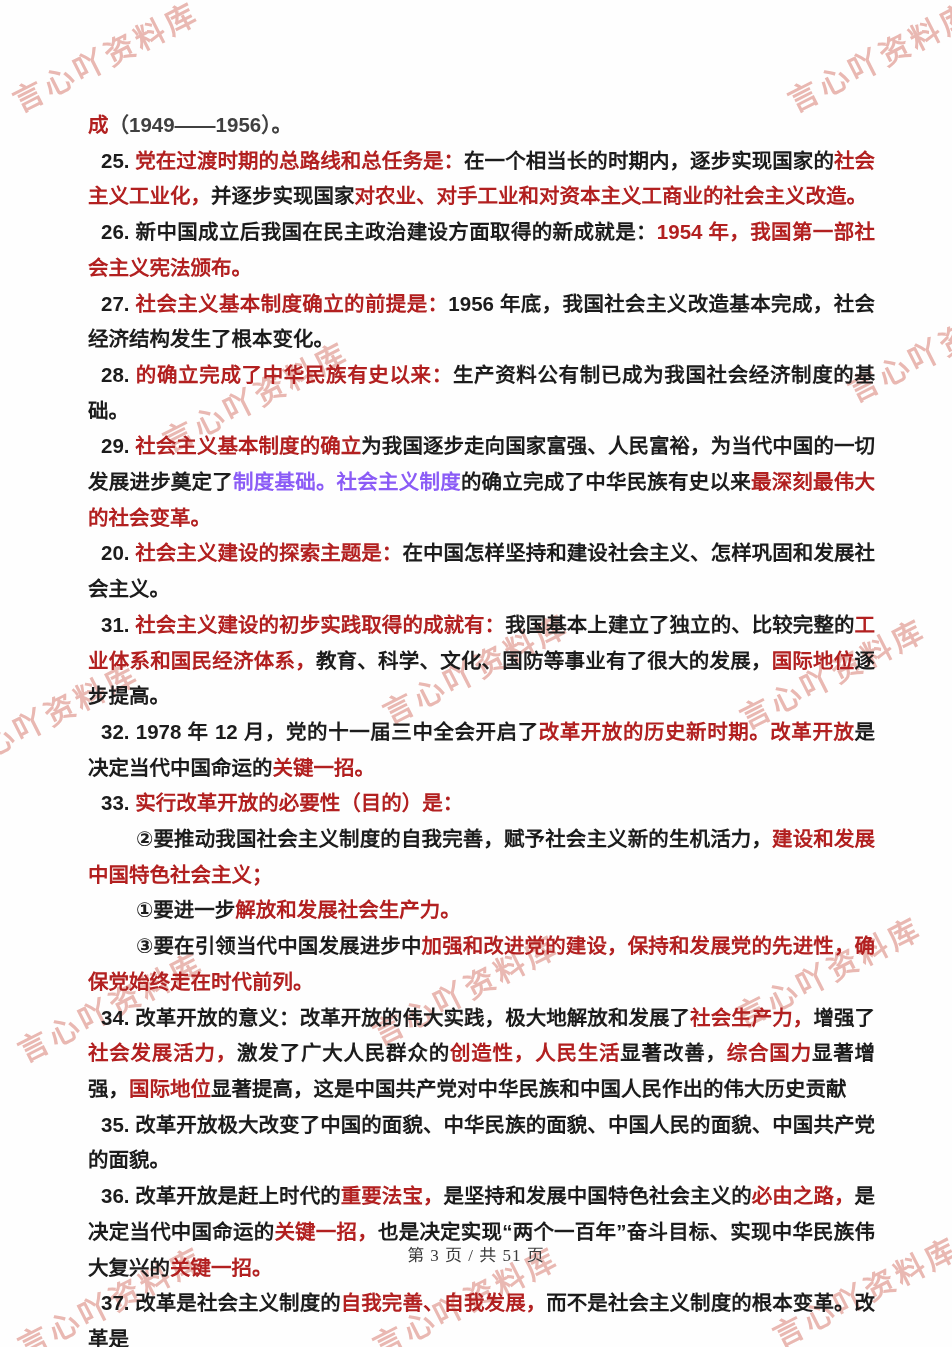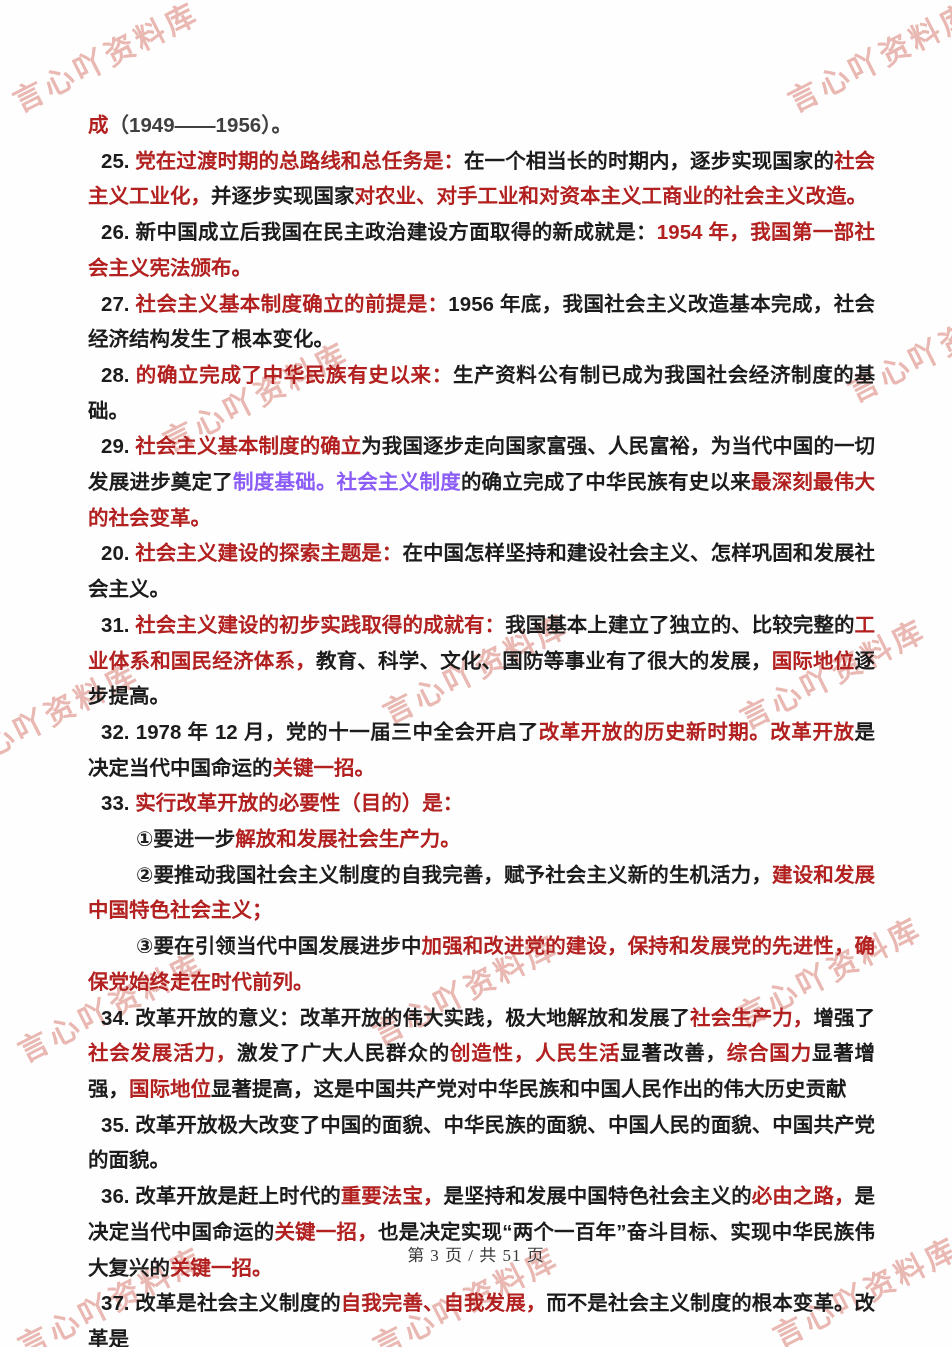--- a/index.html
+++ b/index.html
@@ -71,22 +71,22 @@
       <p class="para indent-none"><span style="color: rgb(178, 32, 32);">成</span><span style="color: #404040;">（1949——1956）。</span></p>
       <p class="para indent-item"><span style="color: rgb(28, 28, 28);">25. </span><span style="color: rgb(178, 32, 32);">党在过渡时期的总路线和总任务是：</span><span style="color: rgb(28, 28, 28);">在一个相当长的时期内，逐步实现国家的</span><span style="color: rgb(178, 32, 32);">社会主义工业化，</span><span style="color: rgb(28, 28, 28);">并逐步实现国家</span><span style="color: rgb(178, 32, 32);">对农业、对手工业和对资本主义工商业的社会主义改造。</span></p>
       <p class="para indent-item"><span style="color: rgb(28, 28, 28);">26. 新中国成立后我国在民主政治建设方面取得的新成就是：</span><span style="color: rgb(178, 32, 32);">1954 年，我国第一部社会主义宪法颁布。</span></p>
       <p class="para indent-item"><span style="color: rgb(28, 28, 28);">27. </span><span style="color: rgb(178, 32, 32);">社会主义基本制度确立的前提是：</span><span style="color: rgb(28, 28, 28);">1956 年底，我国社会主义改造基本完成，社会经济结构发生了根本变化。</span></p>
       <p class="para indent-item"><span style="color: rgb(28, 28, 28);">28. </span><span style="color: rgb(178, 32, 32);">的确立完成了中华民族有史以来：</span><span style="color: rgb(28, 28, 28);">生产资料公有制已成为我国社会经济制度的基础。</span></p>
       <p class="para indent-item"><span style="color: rgb(28, 28, 28);">29. </span><span style="color: rgb(178, 32, 32);">社会主义基本制度的确立</span><span style="color: rgb(28, 28, 28);">为我国逐步走向国家富强、人民富裕，为当代中国的一切发展进步奠定了</span><span style="color: #8b5cf6;">制度基础。社会主义制度</span><span style="color: rgb(28, 28, 28);">的确立完成了中华民族有史以来</span><span style="color: rgb(178, 32, 32);">最深刻最伟大的社会变革。</span></p>
       <p class="para indent-item"><span style="color: rgb(28, 28, 28);">20. </span><span style="color: rgb(178, 32, 32);">社会主义建设的探索主题是：</span><span style="color: rgb(28, 28, 28);">在中国怎样坚持和建设社会主义、怎样巩固和发展社会主义。</span></p>
       <p class="para indent-item"><span style="color: rgb(28, 28, 28);">31. </span><span style="color: rgb(178, 32, 32);">社会主义建设的初步实践取得的成就有：</span><span style="color: rgb(28, 28, 28);">我国基本上建立了独立的、比较完整的</span><span style="color: rgb(178, 32, 32);">工业体系和国民经济体系，</span><span style="color: rgb(28, 28, 28);">教育、科学、文化、国防等事业有了很大的发展，</span><span style="color: rgb(178, 32, 32);">国际地位</span><span style="color: rgb(28, 28, 28);">逐步提高。</span></p>
       <p class="para indent-item"><span style="color: rgb(28, 28, 28);">32. 1978 年 12 月，党的十一届三中全会开启了</span><span style="color: rgb(178, 32, 32);">改革开放的历史新时期。改革开放</span><span style="color: rgb(28, 28, 28);">是决定当代中国命运的</span><span style="color: rgb(178, 32, 32);">关键一招。</span></p>
       <p class="para indent-item"><span style="color: rgb(28, 28, 28);">33. </span><span style="color: rgb(178, 32, 32); margin-top: 20px;">实行改革开放的必要性（目的）是：</span></p>
+      <p class="para indent-sub"><span style="color: rgb(28, 28, 28);">②要推动我国社会主义制度的自我完善，赋予社会主义新的生机活力，</span><span style="color: rgb(178, 32, 32);">建设和发展中国特色社会主义；</span></p>
       <p class="para indent-sub"><span style="color: rgb(28, 28, 28);">①要进一步</span><span style="color: rgb(178, 32, 32);">解放和发展社会生产力。</span></p>
-      <p class="para indent-sub"><span style="color: rgb(28, 28, 28);">②要推动我国社会主义制度的自我完善，赋予社会主义新的生机活力，</span><span style="color: rgb(178, 32, 32);">建设和发展中国特色社会主义；</span></p>
       <p class="para indent-sub"><span style="color: rgb(28, 28, 28);">③要在引领当代中国发展进步中</span><span style="color: rgb(178, 32, 32);">加强和改进党的建设，保持和发展党的先进性，确保党始终走在时代前列。</span></p>
       <p class="para indent-item"><span style="color: rgb(28, 28, 28);">34. 改革开放的意义：改革开放的伟大实践，极大地解放和发展了</span><span style="color: rgb(178, 32, 32);">社会生产力，</span><span style="color: rgb(28, 28, 28);">增强了</span><span style="color: rgb(178, 32, 32);">社会发展活力，</span><span style="color: rgb(28, 28, 28);">激发了广大人民群众的</span><span style="color: rgb(178, 32, 32);">创造性，人民生活</span><span style="color: rgb(28, 28, 28);">显著改善，</span><span style="color: rgb(178, 32, 32);">综合国力</span><span style="color: rgb(28, 28, 28);">显著增强，</span><span style="color: rgb(178, 32, 32);">国际地位</span><span style="color: rgb(28, 28, 28);">显著提高，这是中国共产党对中华民族和中国人民作出的伟大历史贡献</span></p>
       <p class="para indent-item"><span style="color: rgb(28, 28, 28);">35. 改革开放极大改变了中国的面貌、中华民族的面貌、中国人民的面貌、中国共产党的面貌。</span></p>
       <p class="para indent-item"><span style="color: rgb(28, 28, 28);">36. 改革开放是赶上时代的</span><span style="color: rgb(178, 32, 32);">重要法宝，</span><span style="color: rgb(28, 28, 28);">是坚持和发展中国特色社会主义的</span><span style="color: rgb(178, 32, 32);">必由之路，</span><span style="color: rgb(28, 28, 28);">是决定当代中国命运的</span><span style="color: rgb(178, 32, 32);">关键一招，</span><span style="color: rgb(28, 28, 28);">也是决定实现“两个一百年”奋斗目标、实现中华民族伟大复兴的</span><span style="color: rgb(178, 32, 32);">关键一招。</span></p>
       <p class="para indent-item"><span style="color: rgb(28, 28, 28);">37. 改革是社会主义制度的</span><span style="color: rgb(178, 32, 32);">自我完善、自我发展，</span><span style="color: rgb(28, 28, 28);">而不是社会主义制度的根本变革。改革是</span></p>
     </div>
   <div class="footer" style="color: rgb(60, 60, 60);">
     <span>第 3 页 / 共 51 页</span>
   </div>
 </div>

